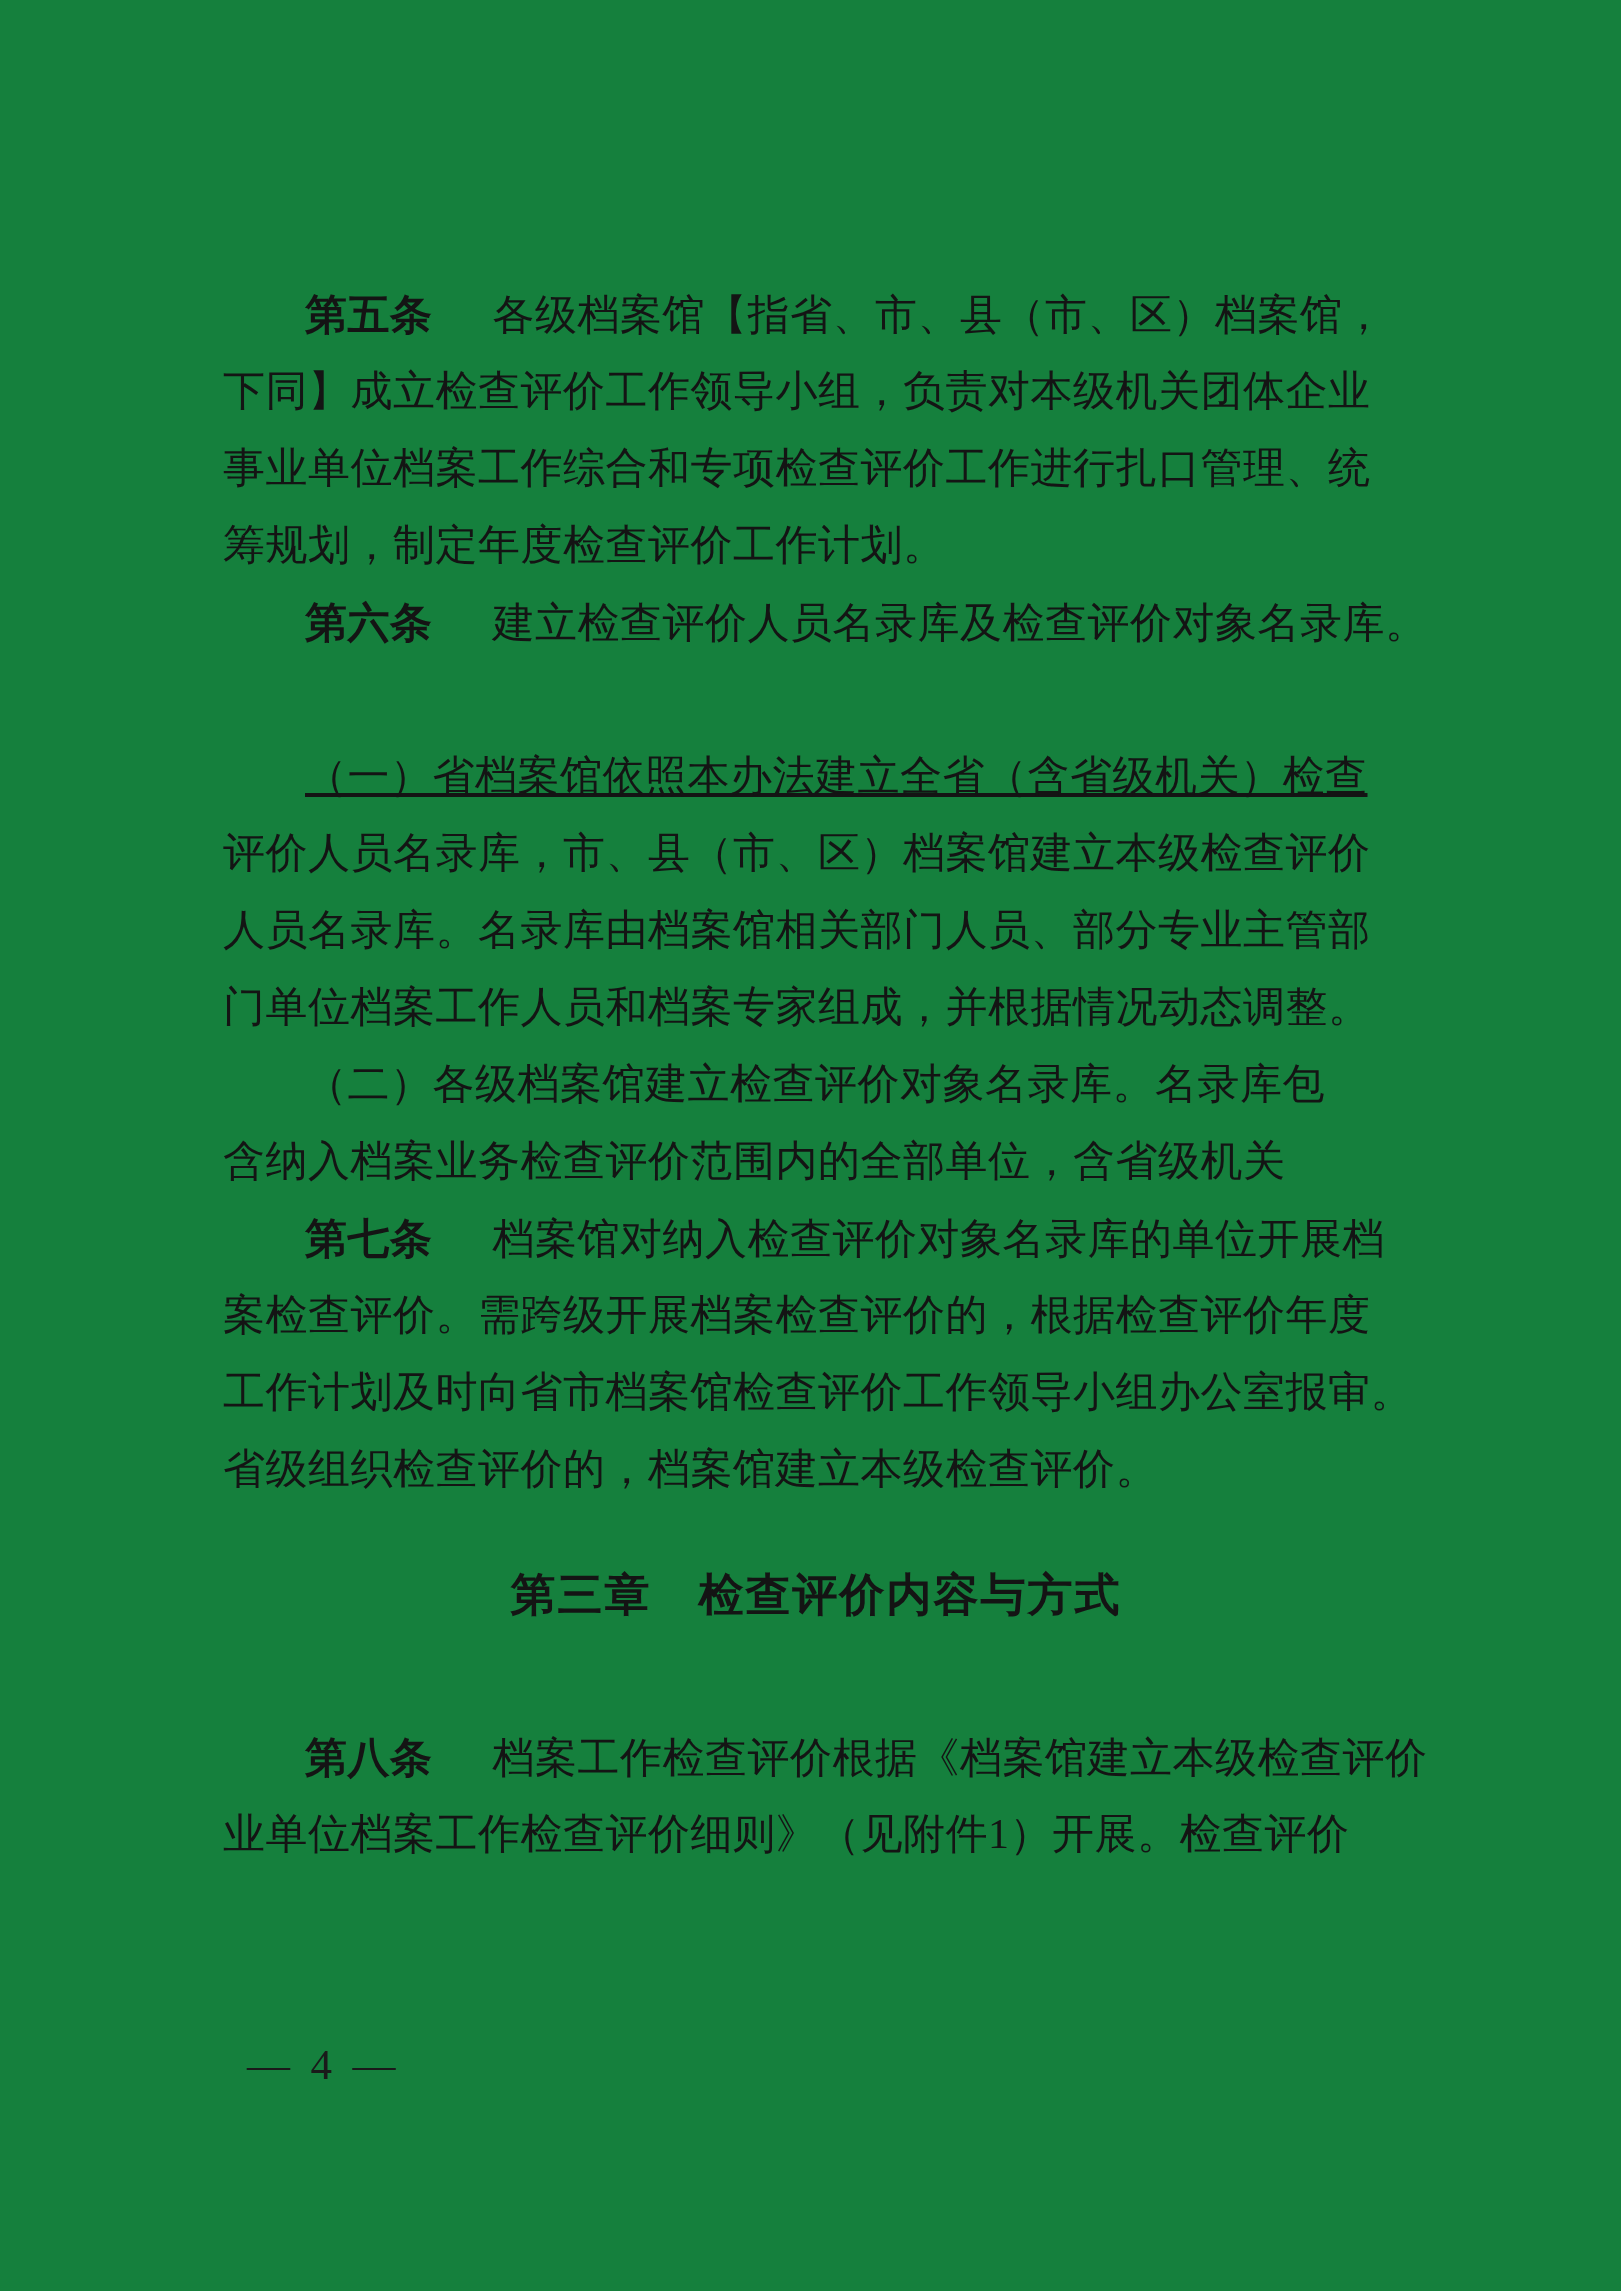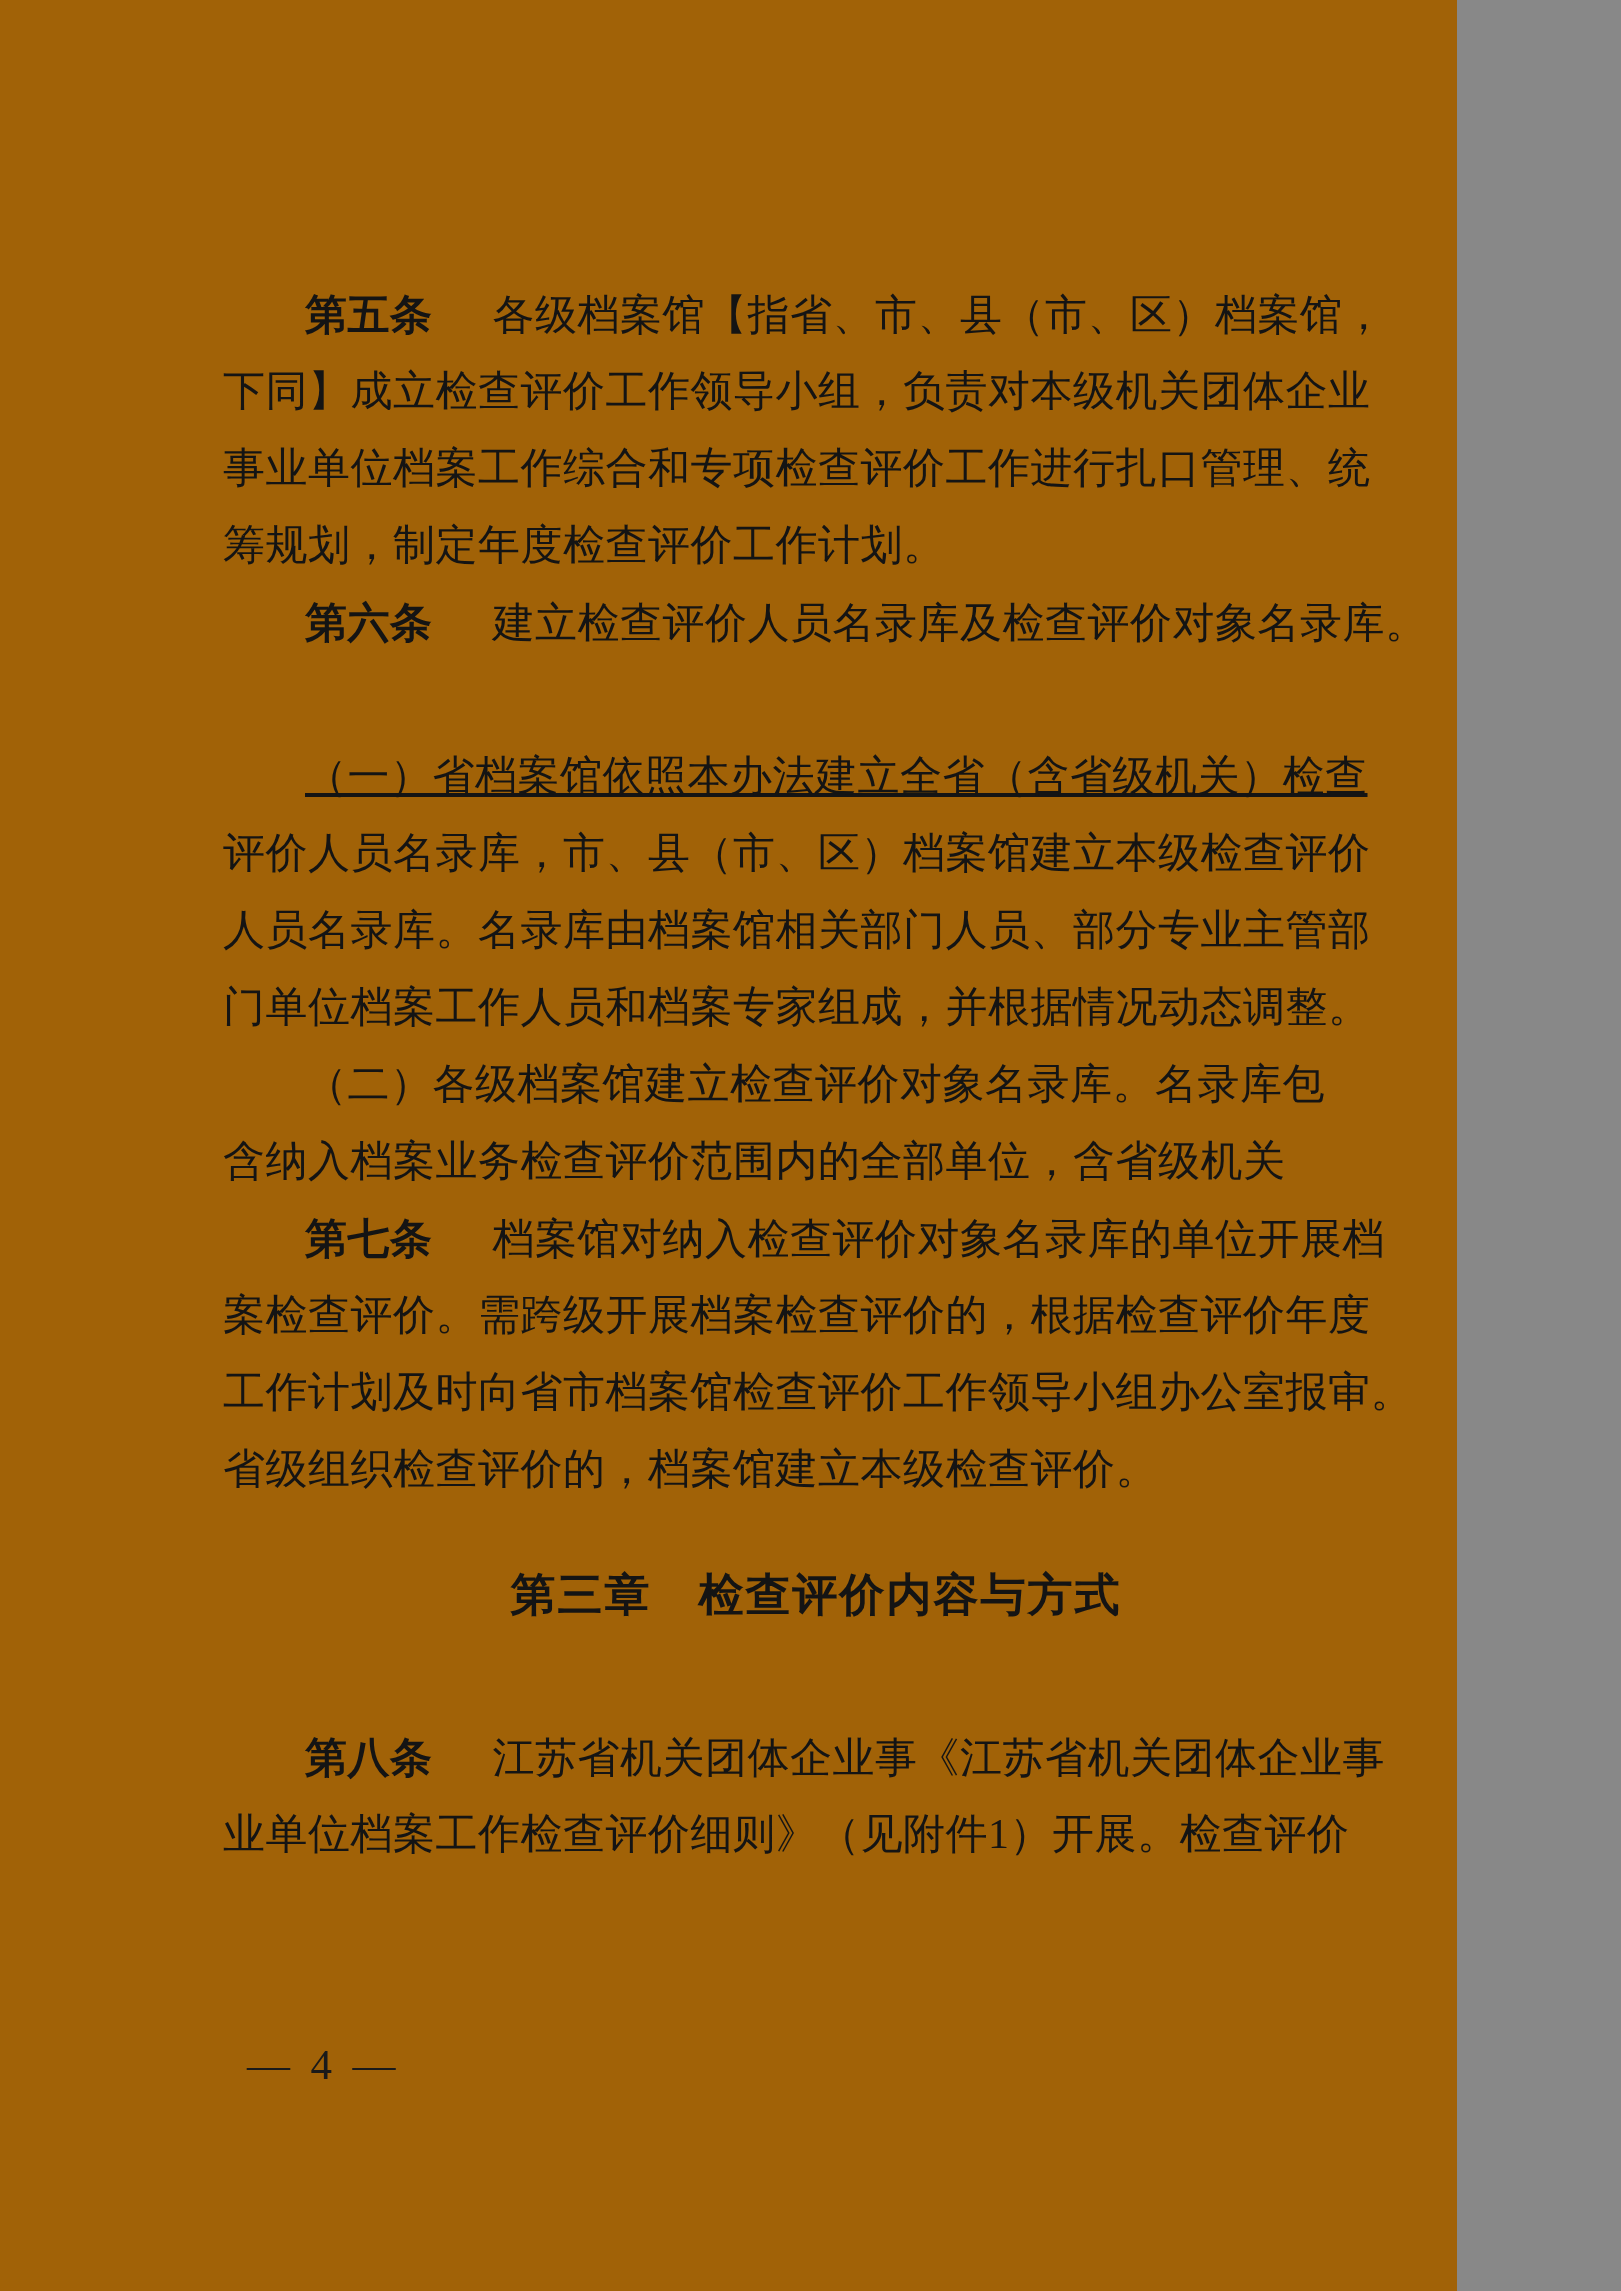--- a/index.html
+++ b/index.html
@@ -1,20 +1,20 @@
 <!DOCTYPE html>
 <html><head>
 <meta charset="utf-8">
 <style>
   html,body{margin:0;padding:0;background:#888;}
   .page{
     position:relative;
-    width:1457px;
+    width:1621px;
     height:2292px;
-    background:#a16207;
+    background:#15803d;
     color:#141414;
     font-family:"Liberation Serif","DejaVu Serif",serif;
     overflow:hidden;
   }
   .content{
     position:absolute;
     left:223px;
     top:276px;
     width:1186px;
   }
@@ -70,20 +70,20 @@
     <div class="line"><span>门单位档案工作人员和档案专家组成，并根据情况动态调整。</span></div>
     <div class="line indent"><span>（二）各级档案馆建立检查评价对象名录库。名录库包</span></div>
     <div class="line"><span>含纳入档案业务检查评价范围内的全部单位，含省级机关</span></div>
     <div class="line indent"><span class="art">第七条</span><span>　档案馆对纳入检查评价对象名录库的单位开展档</span></div>
     <div class="line"><span>案检查评价。需跨级开展档案检查评价的，根据检查评价年度</span></div>
     <div class="line"><span>工作计划及时向省市档案馆检查评价工作领导小组办公室报审。</span></div>
     <div class="line"><span>省级组织检查评价的，档案馆建立本级检查评价。</span></div>
 
     <div class="chapter">第三章　检查评价内容与方式</div>
 
-    <div class="line indent closing-first"><span class="art">第八条</span><span>　江苏省机关团体企业事《江苏省机关团体企业事</span></div>
+    <div class="line indent closing-first"><span class="art">第八条</span><span>　档案工作检查评价根据《档案馆建立本级检查评价</span></div>
     <div class="line"><span>业单位档案工作检查评价细则》（见附件1）开展。检查评价</span></div>
 
   </div>
 
   <div class="pageno">— 4 —</div>
 </div>
 
 
 </body></html>

